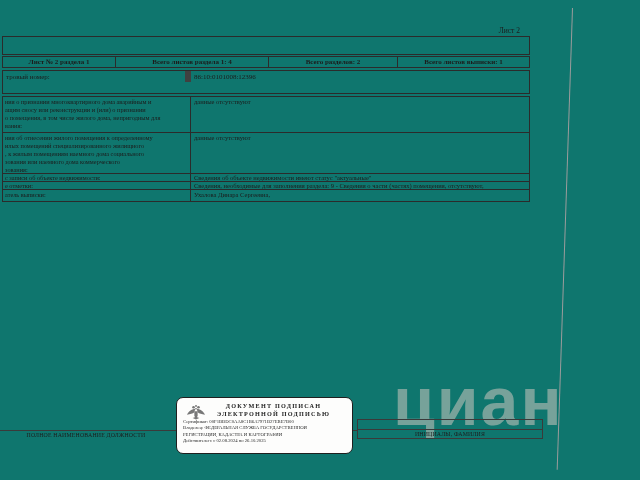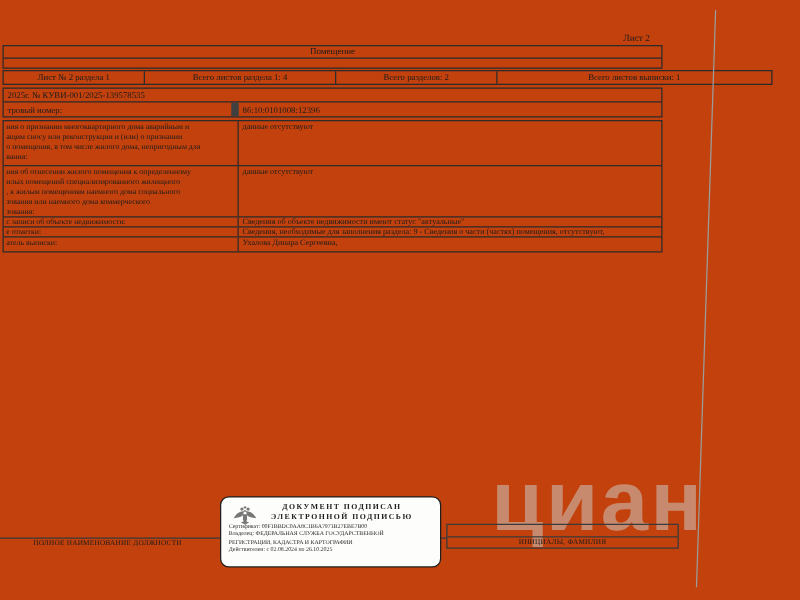--- a/index.html
+++ b/index.html
@@ -1,29 +1,29 @@
 <!DOCTYPE html>
 <html><head>
 <meta charset="utf-8">
 <style>
   html,body{margin:0;padding:0;background:#e8e8e8;}
   #page{
-    position:relative;width:640px;height:480px;background:#c2410c;
+    position:relative;width:640px;height:480px;background:#0f766e;
     font-family:"Liberation Serif", serif;color:#1c1c1c;overflow:hidden;
   }
   .abs{position:absolute;}
   
   .sheet-label{left:460px;top:26px;width:60px;text-align:right;font-size:7.5px;}
   
   .tbl{border:1px solid #2b2b2b;box-sizing:border-box;background:transparent;}
   .t1{left:2px;top:36px;width:528px;height:19px;border-top:1.6px solid #2b2b2b;}
   .t1row{height:8.6px;display:flex;align-items:center;justify-content:center;font-size:7.2px;white-space:nowrap;}
   .t1row.first{border-bottom:1px solid #2b2b2b;}
   
-  .t2{left:2px;top:56px;width:616px;height:12px;display:flex;}
+  .t2{left:2px;top:56px;width:528px;height:12px;display:flex;font-weight:bold;}
   .t2 .cell{display:flex;align-items:center;justify-content:center;font-size:7px;white-space:nowrap;box-sizing:border-box;border-right:1px solid #2b2b2b;}
   .t2 .cell:last-child{border-right:none;}
   
   .t3{left:2px;top:70px;width:528px;height:24px;}
   .t3 .row{height:11px;display:flex;align-items:center;font-size:7px;white-space:nowrap;box-sizing:border-box;}
   .t3 .row.first{border-bottom:1px solid #2b2b2b;padding-left:3px;}
   .t3 .lbl{width:188px;padding-left:3px;box-sizing:border-box;border-right:6px solid #404040;height:100%;display:flex;align-items:center;}
   .t3 .val{padding-left:3px;display:flex;align-items:center;height:100%;}
   
   .t4{left:2px;top:96px;width:528px;height:106px;display:flex;flex-direction:column;}
@@ -54,32 +54,30 @@
   .eagle{position:absolute;left:9px;top:6px;}
 </style>
 </head>
 <body>
 
 <div id="page">
 
   <div class="abs sheet-label">Лист 2</div>
 
   <div class="abs tbl t1">
-    <div class="t1row first">Помещение</div>
   </div>
 
   <div class="abs tbl t2">
     <div class="cell" style="width:113px">Лист № 2 раздела 1</div>
     <div class="cell" style="width:153px">Всего листов раздела 1: 4</div>
     <div class="cell" style="width:129px">Всего разделов: 2</div>
     <div class="cell" style="flex:1">Всего листов выписки: 1</div>
   </div>
 
   <div class="abs tbl t3">
-    <div class="row first">2025г. № КУВИ-001/2025-139578535</div>
     <div class="row">
       <div class="lbl">тровый номер:</div>
       <div class="val">86:10:0101008:12396</div>
     </div>
   </div>
 
   <div class="abs tbl t4">
     <div class="irow h36">
       <div class="lbl">
         <div>ния о признании многоквартирного дома аварийным и</div>

